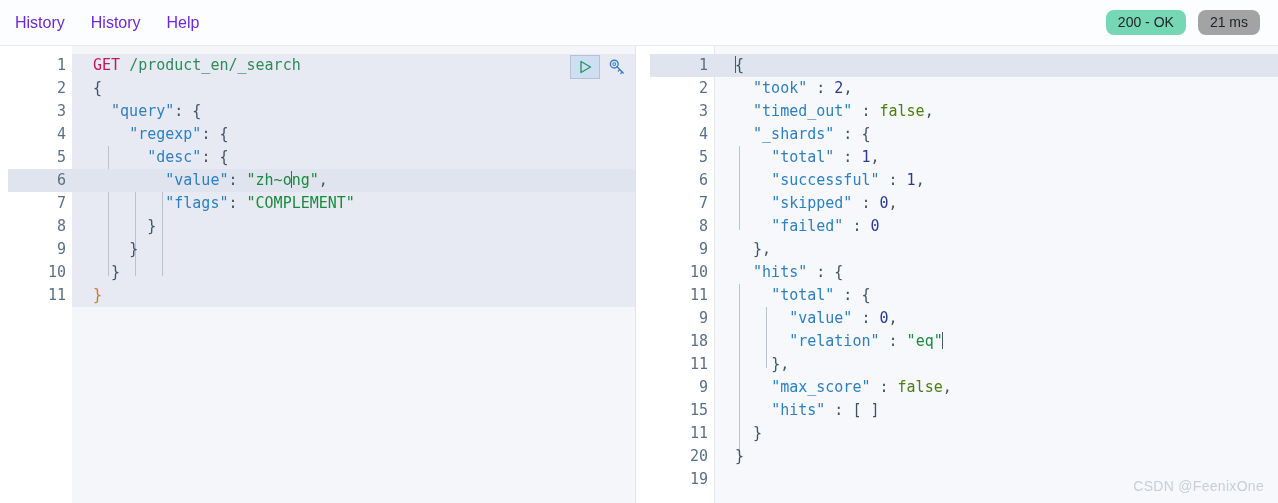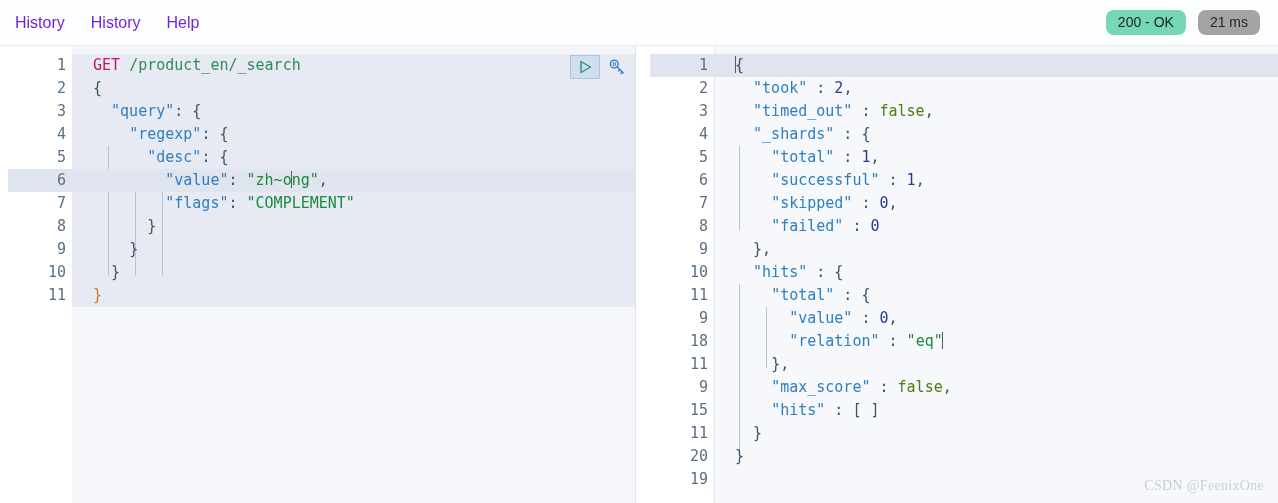--- a/index.html
+++ b/index.html
@@ -196,21 +196,21 @@
     background: #e3e8ef;
   }
 
   
   .watermark {
     position: absolute;
     right: 14px;
     bottom: 9px;
     font-size: 14px;
     color: #c9ced6;
-    font-family: Liberation Serif, serif;
+    font-family: Liberation Sans, sans-serif;
     letter-spacing: 0.3px;
     pointer-events: none;
   }
 
   
   .pane-left::after {
     content: "";
     position: absolute;
     top: 0; bottom: 0; right: 0;
     width: 1px;

